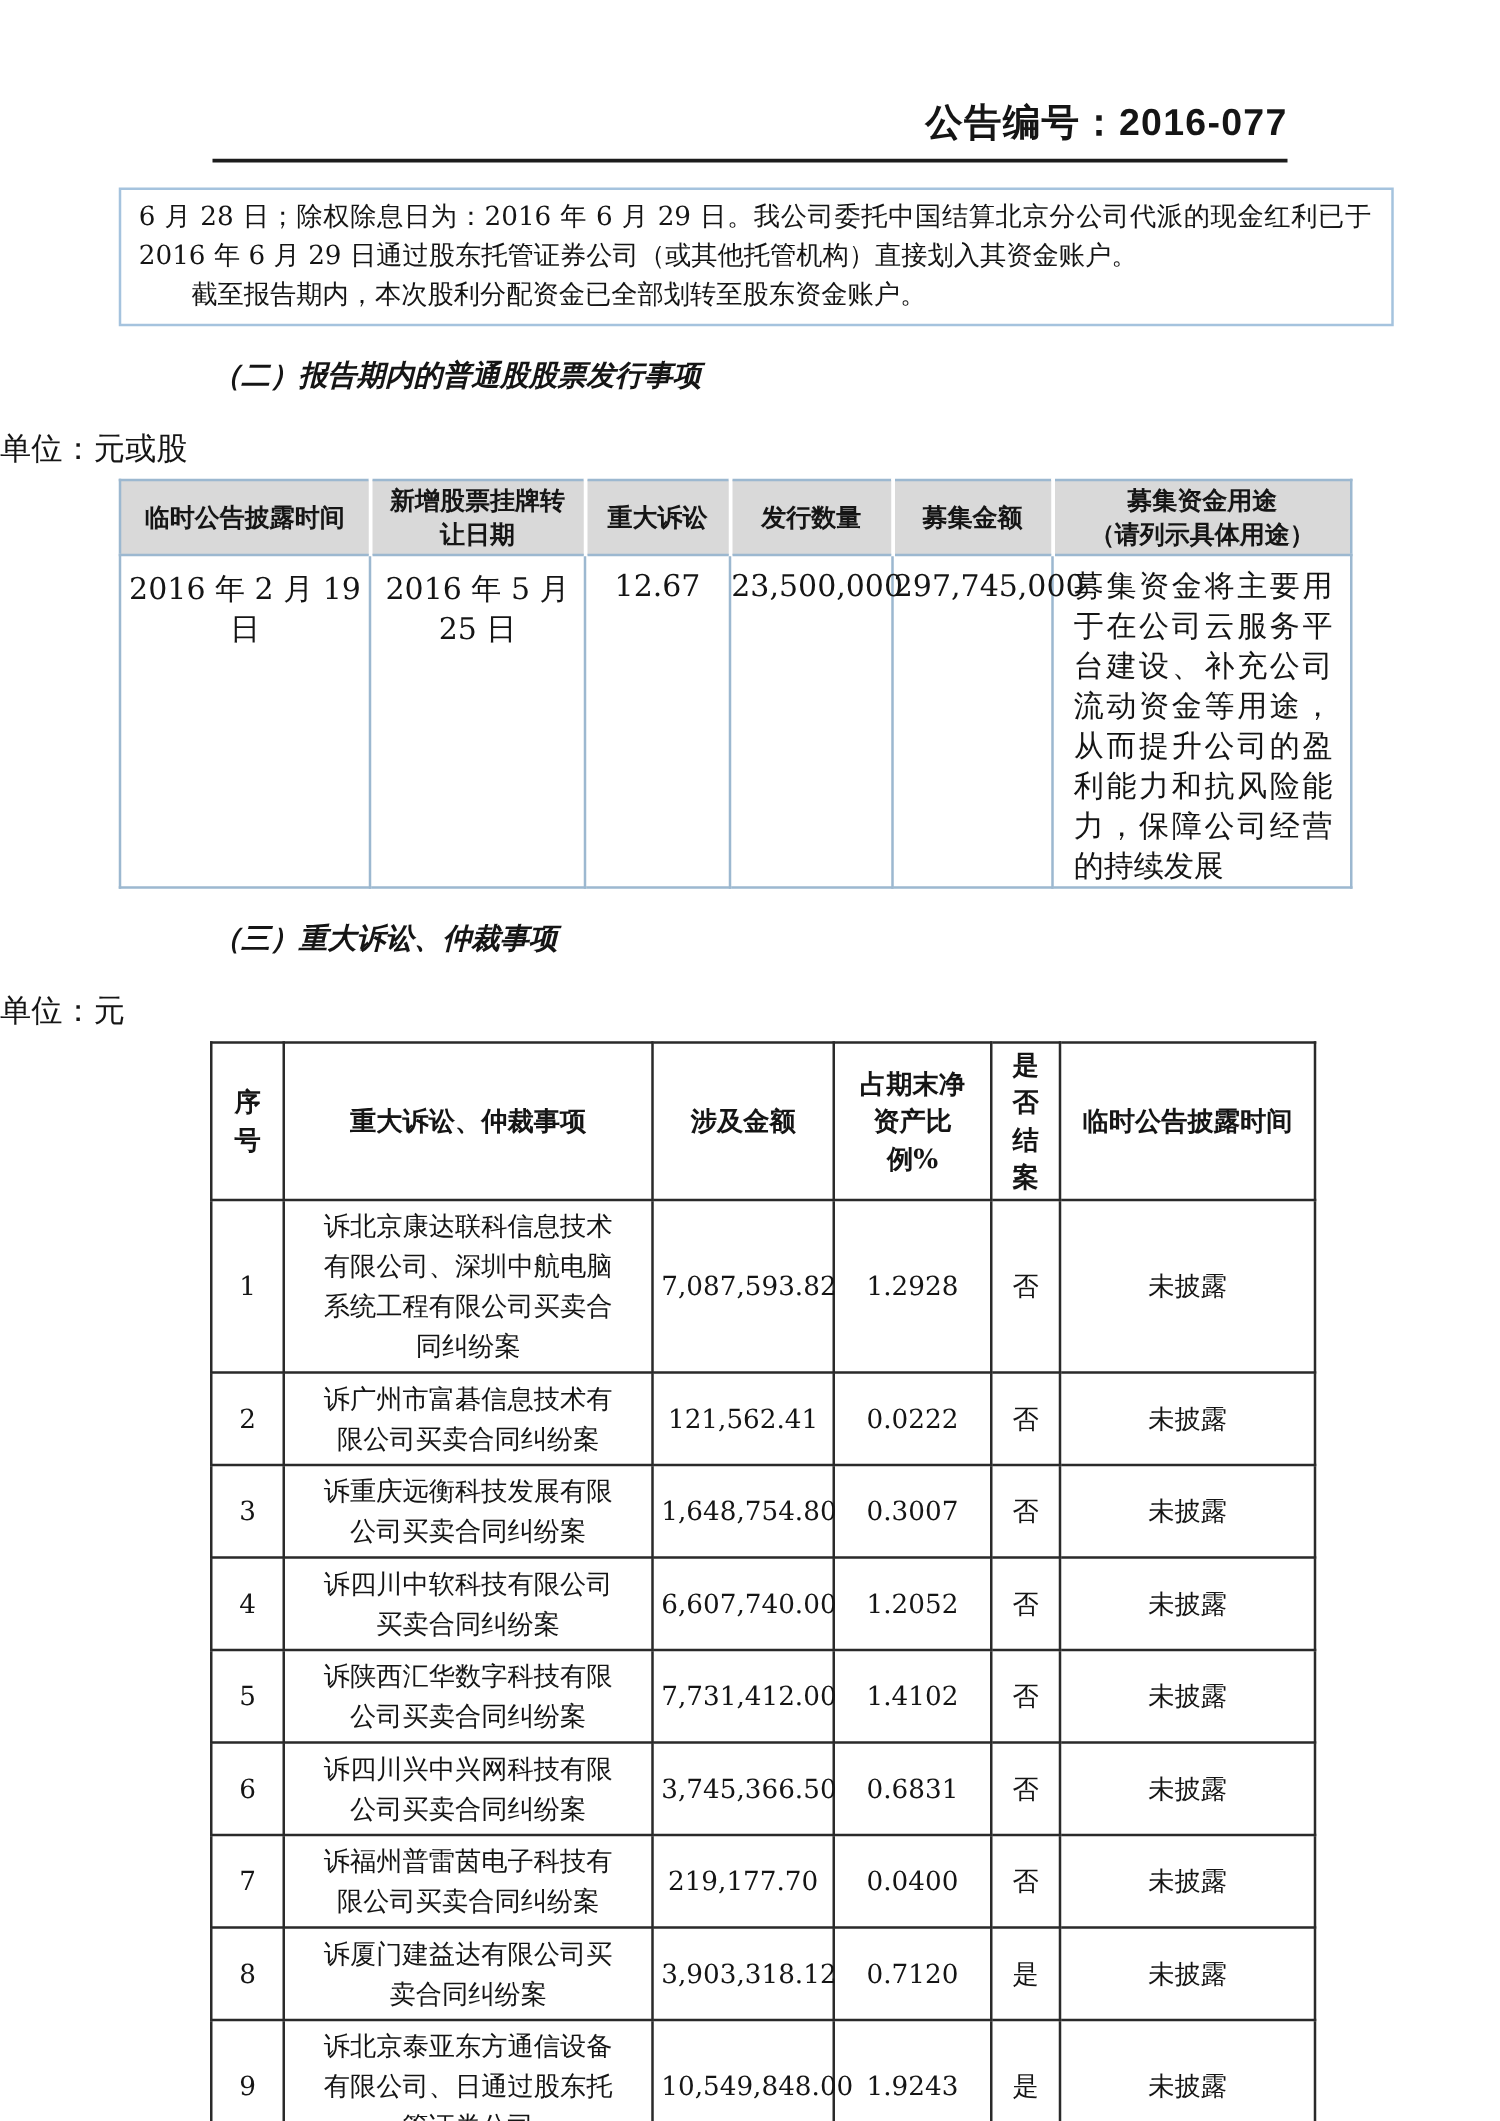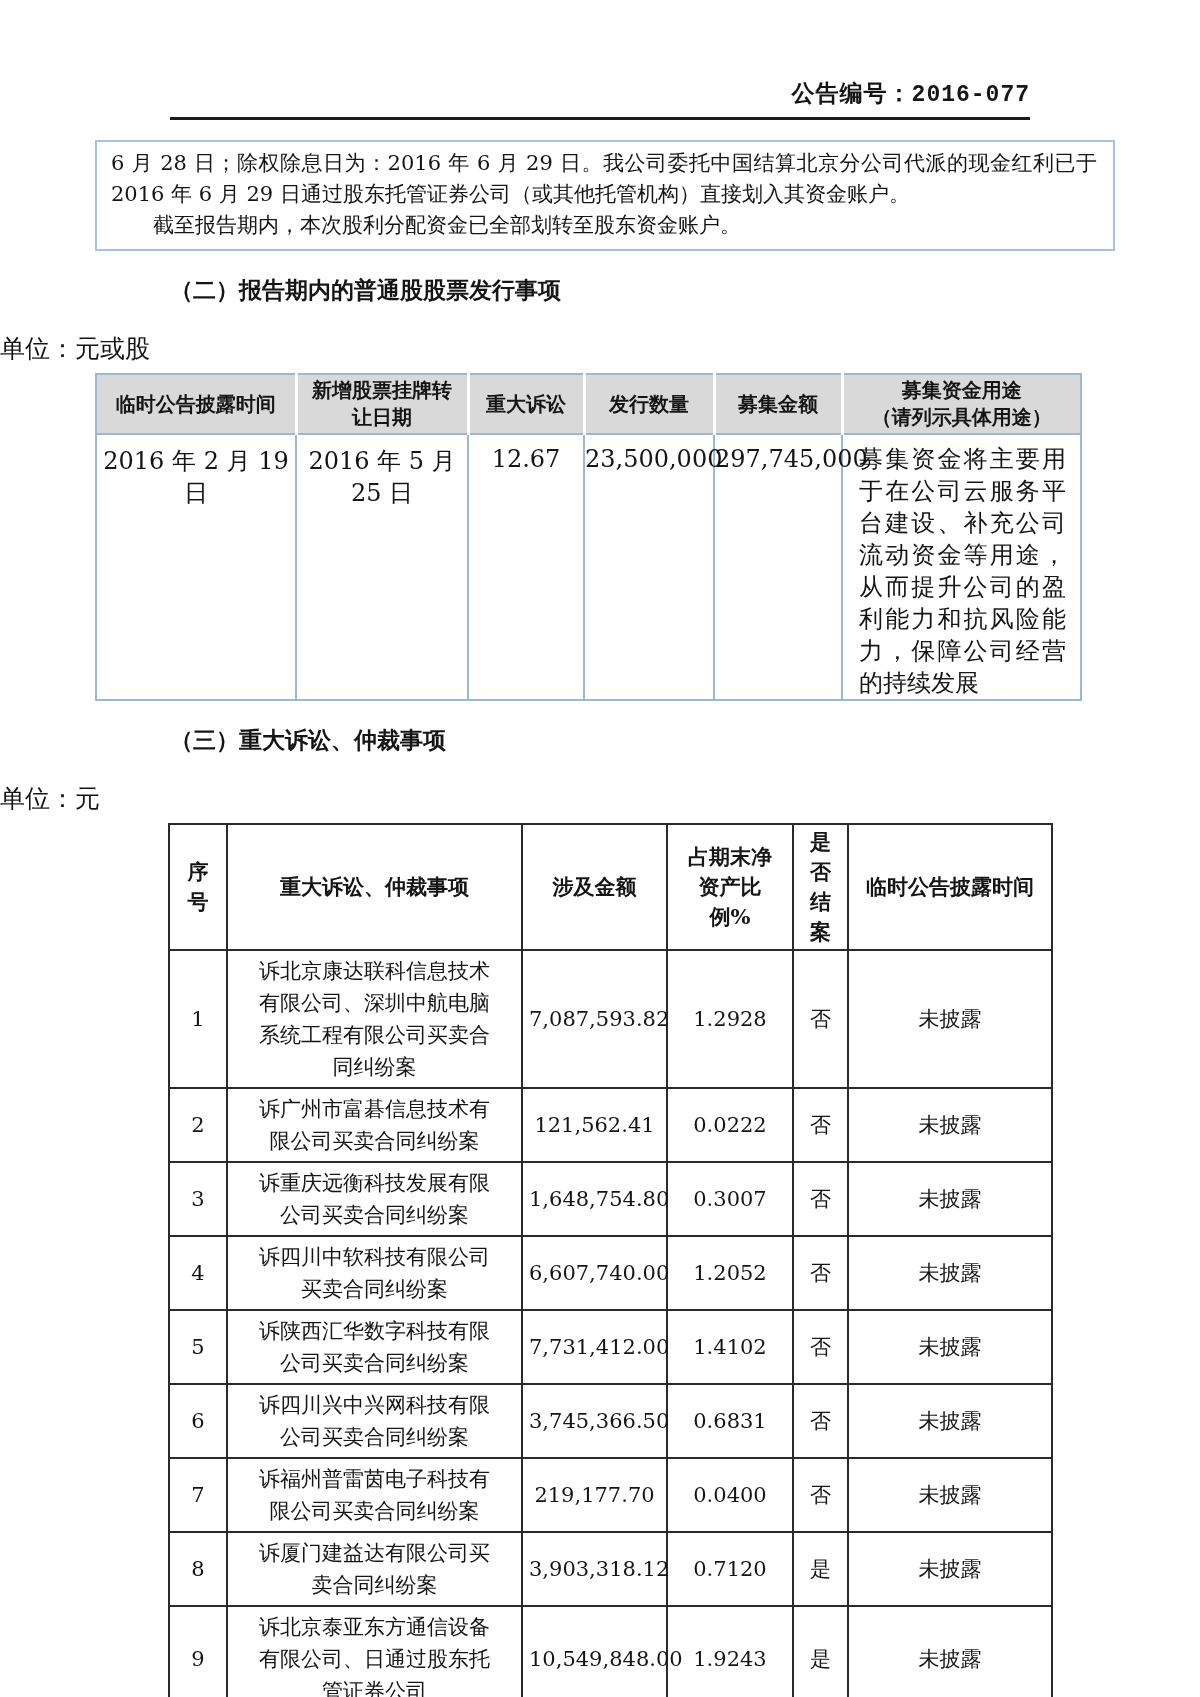--- a/index.html
+++ b/index.html
@@ -11,23 +11,23 @@
     position:relative;
     overflow:hidden;
   }
   .page { width:1200px; height:1697px; position:relative; }
 
   
   .announce-line {
     padding-top:78px;
     width:1030px;
     text-align:right;
-    font-family:Liberation Mono, monospace;
+    font-family:Liberation Sans, sans-serif;
     font-weight:700;
-    font-size:23px;
+    font-size:30px;
     letter-spacing:1px;
     padding-left:28px;
   }
   .header-rule {
     margin:8px 0 0 170px;
     width:860px;
     border-top:3px solid #1c1c1c;
   }
 
   
@@ -40,20 +40,21 @@
   }
   .notice-box .p1 { text-align:justify; }
   .notice-box .p2 { text-indent:2em; }
 
   
   .sec-heading {
     margin:24px 0 0 170px;
     font-family:"Liberation Sans","DejaVu Sans",sans-serif;
     font-weight:700;
     font-size:23px;
+    font-style:italic;
   }
   .unit-label {
     font-size:25px;
     text-align:left;
   }
   .unit-issue { margin:26px 198px 8px 0; }
   .unit-lawsuit { margin:26px 282px 8px 0; }
 
   
   table { border-collapse:collapse; table-layout:fixed; }

